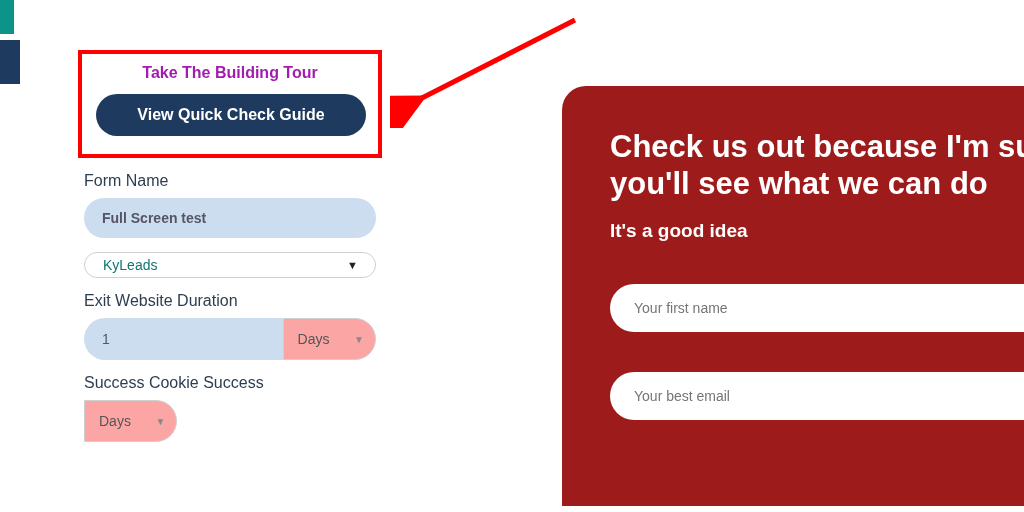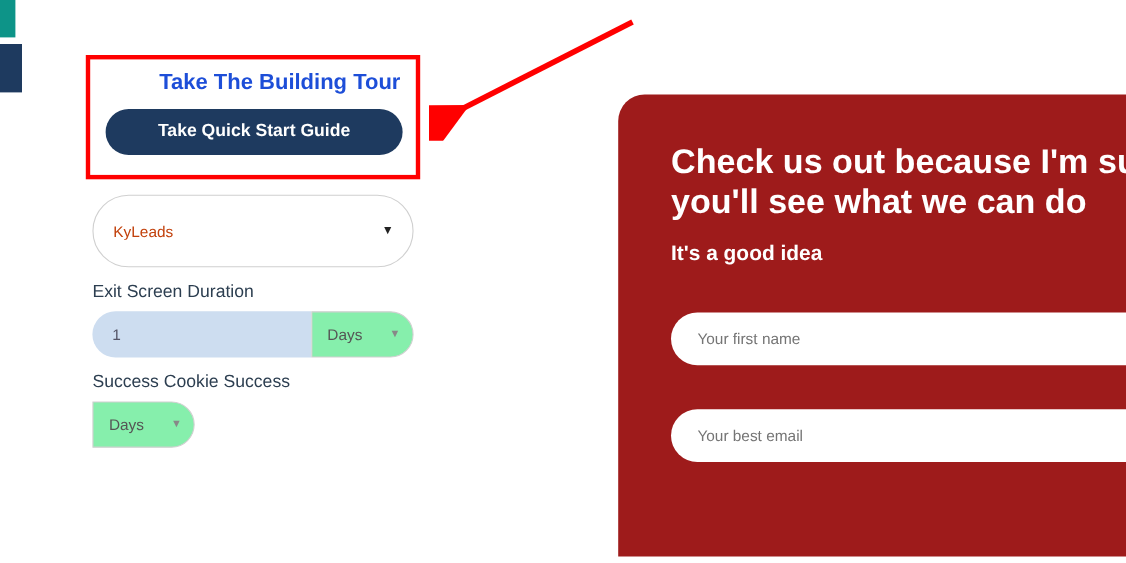--- a/index.html
+++ b/index.html
@@ -32,25 +32,24 @@
       left: 78px; top: 50px;
       width: 304px;
     }
 
     .tour-box {
       border: 4px solid #ff0000;
       padding: 10px 14px 18px 14px;
       text-align: center;
     }
     .tour-title {
-      color: #1d4ed8;
-      font-size: 20px;
+      color: #a21caf;
+      font-size: 16px;
       font-weight: 600;
       margin-bottom: 12px;
-      text-align: right;
     }
     .tour-btn {
       background: #1e3a5f;
       color: #fff;
       border: none;
       border-radius: 999px;
       padding: 12px 28px;
       font-size: 16px;
       font-weight: 600;
       cursor: pointer;
@@ -80,24 +79,24 @@
     }
 
     .select-wrap {
       position: relative;
       width: 100%;
     }
     .select-pill {
       background: #fff;
       border: 1px solid #d0d0d0;
       border-radius: 999px;
-      padding: 24px 18px;
-      width: 100%;
-      font-size: 14px;
-      color: #c2410c;
+      padding: 4px 18px;
+      width: 100%;
+      font-size: 14px;
+      color: #0f766e;
       appearance: none;
       -webkit-appearance: none;
     }
     .select-caret {
       position: absolute;
       right: 18px; top: 50%;
       transform: translateY(-50%);
       pointer-events: none;
       font-size: 11px;
       color: #222;
@@ -115,21 +114,21 @@
       padding: 12px 18px;
       width: 68%;
       font-size: 14px;
       color: #556;
     }
     .unit-select-wrap {
       position: relative;
       width: 32%;
     }
     .unit-select {
-      background: #86efac;
+      background: #fca5a5;
       border: 1px solid #d0d0d0;
       border-left: 1px solid #d0d0d0;
       border-radius: 0 999px 999px 0;
       padding: 12px 30px 12px 14px;
       width: 100%;
       font-size: 14px;
       color: #555;
       appearance: none;
       -webkit-appearance: none;
       height: 100%;
@@ -186,33 +185,37 @@
 </head>
 <body>
 
 <div class="edge-strip-teal"></div>
 <div class="edge-strip-blue"></div>
 
 <div class="settings-panel">
 
   <div class="tour-box">
     <div class="tour-title">Take The Building Tour</div>
-    <button class="tour-btn">Take Quick Start Guide</button>
-  </div>
-
+    <button class="tour-btn">View Quick Check Guide</button>
+  </div>
+
+  <div class="field-group">
+    <div class="field-label">Form Name</div>
+    <input class="pill-input" value="Full Screen test" style="">
+  </div>
 
   <div class="field-group">
     <div class="select-wrap">
       <input class="select-pill" readonly="" value="KyLeads" style="">
       <span class="select-caret">▼</span>
     </div>
   </div>
 
   <div class="field-group">
-    <div class="field-label">Exit Screen Duration</div>
+    <div class="field-label">Exit Website Duration</div>
     <div class="duration-row">
       <input class="duration-input" value="1" style="">
       <div class="unit-select-wrap">
         <input class="unit-select" readonly="" value="Days" style="">
         <span class="unit-caret">▼</span>
       </div>
     </div>
   </div>
 
   <div class="field-group">

